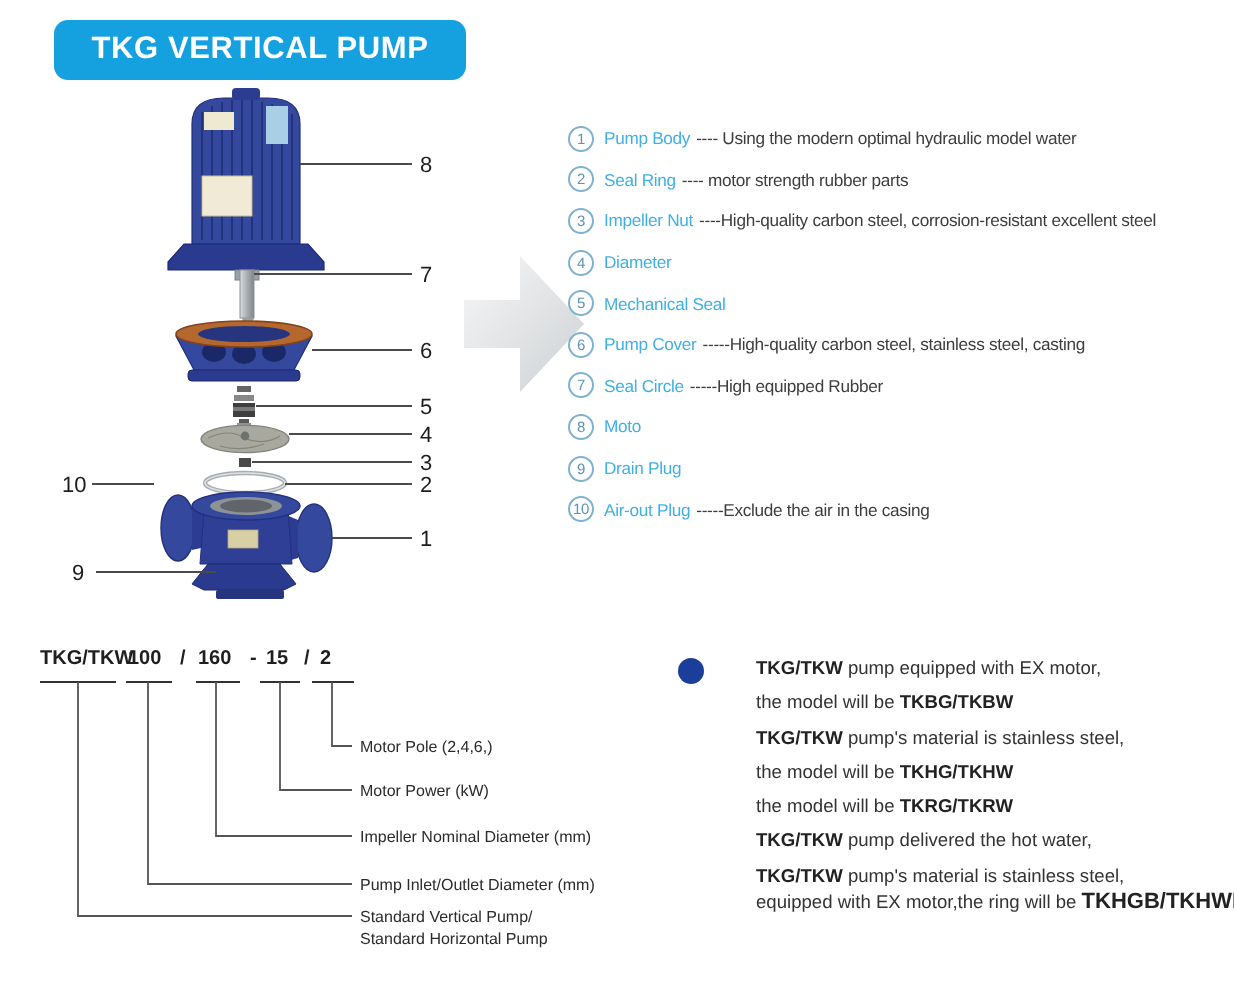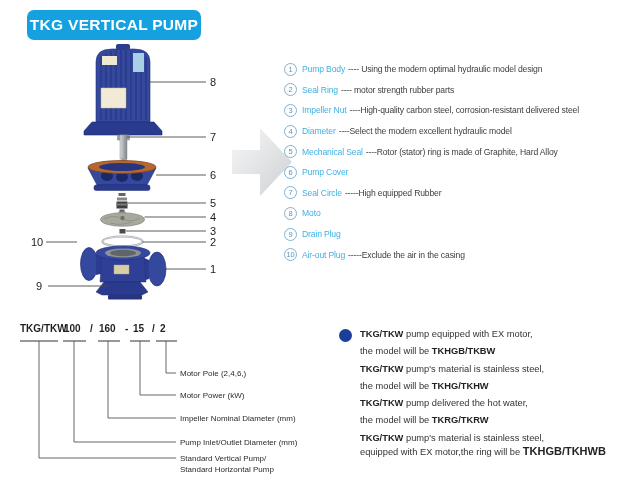--- a/index.html
+++ b/index.html
@@ -4,21 +4,21 @@
 <style>
   html,body{margin:0;padding:0;}
   body{
     width:617px;height:500px;position:relative;overflow:hidden;
     background:#ffffff;
     font-family:"Liberation Sans", sans-serif;
     -webkit-font-smoothing:antialiased;
   }
   
   .badge{
-    position:absolute;left:27px;top:10px;width:174px;height:30px;
+    position:absolute;left:27px;top:10px;width:206px;height:30px;
     background:var(--accent,#15A1E0);border-radius:7px;
     display:flex;align-items:center;justify-content:center;
   }
   .badge span{
     color:#fff;font-weight:bold;font-size:15.5px;letter-spacing:.3px;
   }
   
   .pump-diagram{position:absolute;left:20px;top:42px;}
   .big-arrow{position:absolute;left:229px;top:119px;z-index:0;}
   
@@ -40,21 +40,21 @@
   .model-svg{position:absolute;left:0px;top:315px;}
   .model-svg text{fill:#1f1f1f;}
   .model-svg .seg{font-size:10px;font-weight:bold;}
   .model-svg .lbl{font-size:8px;font-weight:normal;fill:#2b2b2b;}
   
   .notes{position:absolute;left:338px;top:326px;width:278px;font-size:9.3px;color:#333;}
   .bullet{
     position:absolute;left:1px;top:3px;width:13px;height:13px;border-radius:50%;
     background:var(--bullet,#1B3E9B);
   }
-  .notes-lines{margin-left:22px;}
+  .notes-lines{margin-left:40px;}
   .notes-line{height:17.3px;line-height:17.3px;white-space:nowrap;}
   .notes-line:last-child{margin-top:-4px;}
   .notes-line b{font-weight:bold;color:#222;}
   .notes-line:last-child b.tail{font-size:11px;}
 </style>
 </head>
 <body style="--accent: #15A1E0; --part-name: #3FB0E4; --bullet: #1B3E9B;">
 
 <div class="badge">
   <span>TKG VERTICAL PUMP</span>
@@ -175,45 +175,44 @@
         <stop offset="1" stop-color="#cdd1d4"></stop>
     </linearGradient>
   </defs>
   <polygon points="3,31 31,31 31,9 63,43 31,77 31,55 3,55" fill="url(#arrowg)"></polygon>
 </svg>
 
 <ul class="parts">
     <li>
     <span class="pnum">1</span>
     <span class="pname">Pump Body</span>
-    <span class="pdesc">---- Using the modern optimal hydraulic model design</span>
+    <span class="pdesc">---- Using the modern optimal hydraulic model water</span>
   </li>
     <li>
     <span class="pnum">2</span>
     <span class="pname">Seal Ring</span>
     <span class="pdesc">---- motor strength rubber parts</span>
   </li>
     <li>
     <span class="pnum">3</span>
     <span class="pname">Impeller Nut</span>
-    <span class="pdesc">----High-quality carbon steel, corrosion-resistant delivered steel</span>
+    <span class="pdesc">----High-quality carbon steel, corrosion-resistant excellent steel</span>
   </li>
     <li>
     <span class="pnum">4</span>
     <span class="pname">Diameter</span>
-    <span class="pdesc">----Select the modern excellent hydraulic model</span>
   </li>
     <li>
     <span class="pnum">5</span>
     <span class="pname">Mechanical Seal</span>
-    <span class="pdesc">----Rotor (stator) ring is made of Graphite, Hard Alloy</span>
   </li>
     <li>
     <span class="pnum">6</span>
     <span class="pname">Pump Cover</span>
+    <span class="pdesc">-----High-quality carbon steel, stainless steel, casting</span>
   </li>
     <li>
     <span class="pnum">7</span>
     <span class="pname">Seal Circle</span>
     <span class="pdesc">-----High equipped Rubber</span>
   </li>
     <li>
     <span class="pnum">8</span>
     <span class="pname">Moto</span>
   </li>
@@ -263,34 +262,34 @@
   </g>
 </svg>
 
 <div class="notes">
   <span class="bullet"></span>
   <div class="notes-lines">
       <div class="notes-line">
       <b class="lead">TKG/TKW</b><span> pump equipped with EX motor,</span><b class="tail"></b>
     </div>
       <div class="notes-line">
-      <b class="lead"></b><span>the model will be </span><b class="tail">TKHGB/TKBW</b>
+      <b class="lead"></b><span>the model will be </span><b class="tail">TKBG/TKBW</b>
     </div>
       <div class="notes-line">
       <b class="lead">TKG/TKW</b><span> pump's material is stainless steel,</span><b class="tail"></b>
     </div>
       <div class="notes-line">
       <b class="lead"></b><span>the model will be </span><b class="tail">TKHG/TKHW</b>
     </div>
       <div class="notes-line">
+      <b class="lead"></b><span>the model will be </span><b class="tail">TKRG/TKRW</b>
+    </div>
+      <div class="notes-line">
       <b class="lead">TKG/TKW</b><span> pump delivered the hot water,</span><b class="tail"></b>
     </div>
       <div class="notes-line">
-      <b class="lead"></b><span>the model will be </span><b class="tail">TKRG/TKRW</b>
-    </div>
-      <div class="notes-line">
       <b class="lead">TKG/TKW</b><span> pump's material is stainless steel,</span><b class="tail"></b>
     </div>
       <div class="notes-line">
       <b class="lead"></b><span>equipped with EX motor,the ring will be </span><b class="tail">TKHGB/TKHWB</b>
     </div>
     </div>
 </div>
 
 </body></html>

